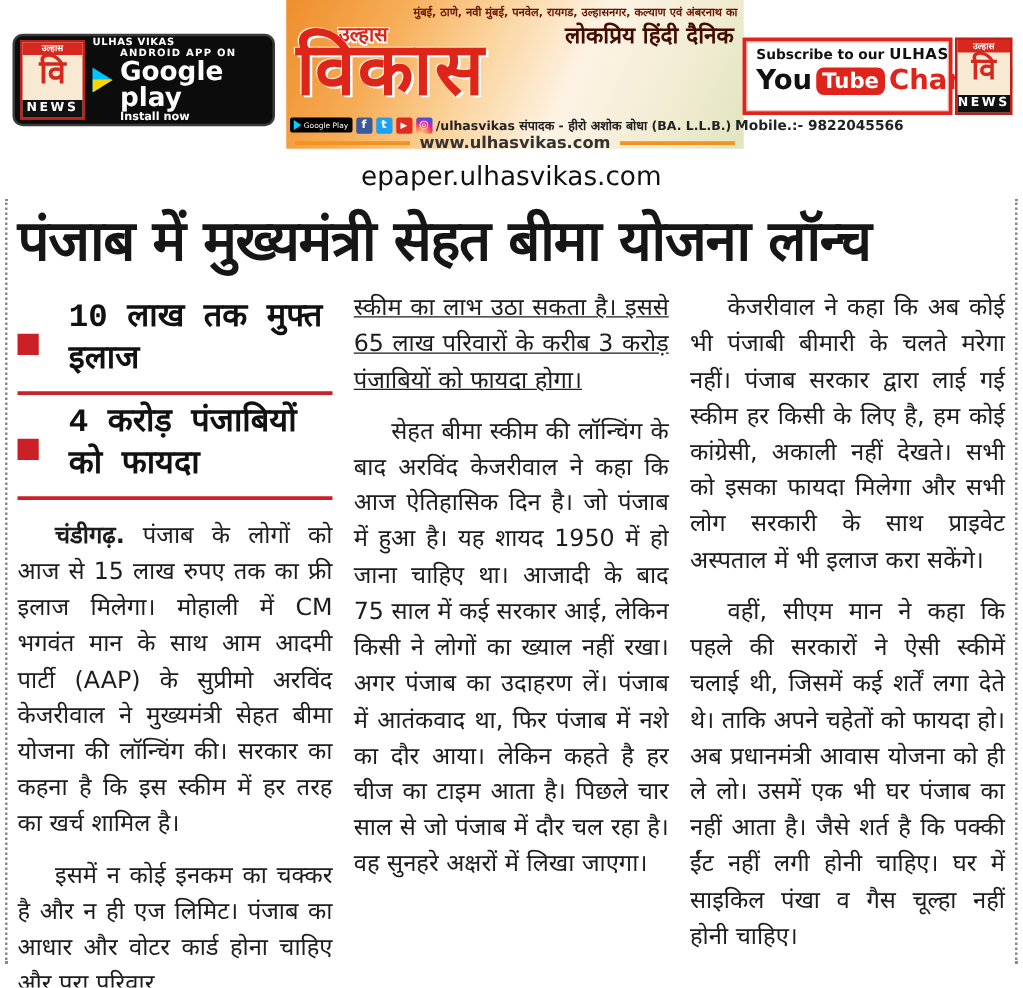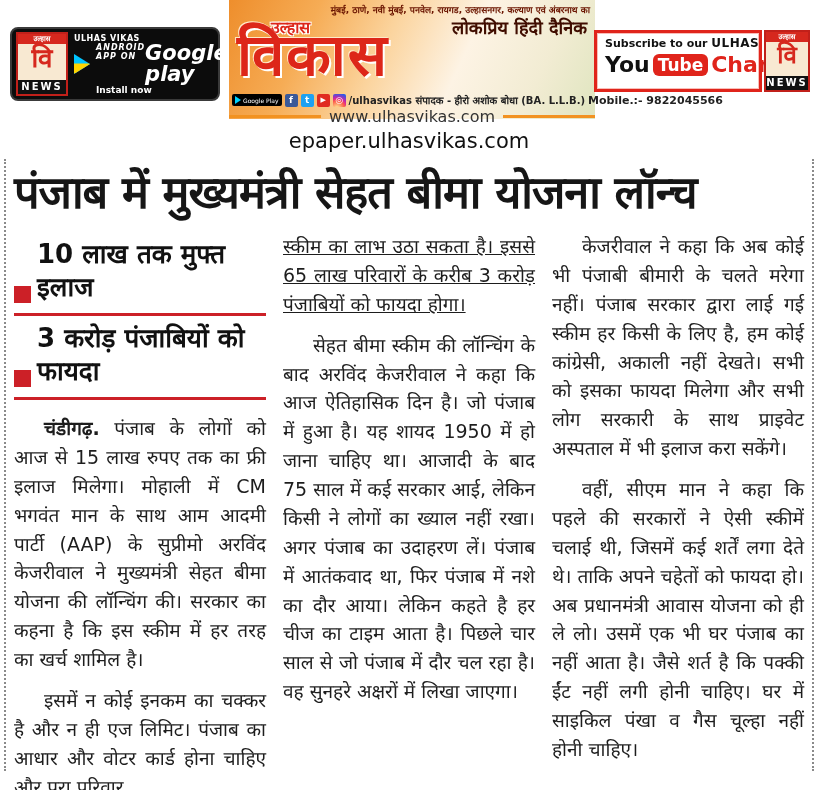--- a/index.html
+++ b/index.html
@@ -24,21 +24,21 @@
     text-align:center; letter-spacing:2px; line-height:14px; }
   .gp-right { display:flex; flex-direction:column; color:#fff; flex:1; }
   .gp-brand { font-size:8px; font-weight:bold; letter-spacing:.5px; }
   .gp-row { display:flex; align-items:center; gap:6px; }
   .gp-tri { width:0; height:0; border-left:16px solid #2bb673; border-top:10px solid transparent;
     border-bottom:10px solid transparent; filter:hue-rotate(0);
     border-left-color:#00c4ff; position:relative; }
   .gp-tri:after{ content:""; position:absolute; left:-16px; top:-10px; width:0; height:0;
     border-left:16px solid #ffd400; border-top:10px solid transparent;
     border-bottom:10px solid transparent; clip-path:polygon(0 50%,100% 50%,100% 100%,0 100%); }
-  .gp-texts { display:flex; flex-direction:row;font-style:italic; }
+  .gp-texts { display:flex; flex-direction:column; }
   .gp-andr { font-size:8px; letter-spacing:1px; font-weight:bold; }
   .gp-play { font-size:21px; font-weight:bold; line-height:1; }
   .gp-install { font-size:9px; font-weight:bold; margin-left:22px; }
 
   
   .masthead { position:absolute; left:229px; top:0; width:366px; height:119px;
     background:linear-gradient(115deg,#ee8e2c 0%,#f6ac55 22%,#fbd49e 42%,#fdf3e4 62%,#f2ecd3 82%,#dfe5bf 100%); }
   .tagline1 { position:absolute; top:3px; right:5px; font-size:9px; font-weight:bold;
     color:#6b1500; }
   .tagline2 { position:absolute; top:15px; right:8px; font-size:18px; font-weight:900;
@@ -58,21 +58,21 @@
     display:flex; align-items:center; justify-content:center; flex:none; }
   .soc-fb { background:#3b5998; }
   .soc-tw { background:#1da1f2; }
   .soc-yt { background:#e02b20; font-size:7px; }
   .soc-ig { background:radial-gradient(circle at 30% 110%,#fdf497 0%,#fd5949 45%,#d6249f 60%,#285aeb 90%); }
   .editor-line { font-size:10px; font-weight:bold; color:#222; white-space:nowrap; }
   .mobile-line { font-size:11px; font-weight:bold; color:#222; margin-left:auto; white-space:nowrap; }
   .mast-site { position:absolute; left:0; right:0; top:107px; display:flex; align-items:center;
     justify-content:center; gap:8px; }
   .site-rule { height:3px; width:92px; background:#f29221; }
-  .site-text { font-size:16px; font-weight:normal; color:#333; }
+  .site-text { font-size:13px; font-weight:bold; color:#333; }
 
   
   .badge-right { position:absolute; right:8px; top:30px; display:flex; align-items:stretch; }
   .sub-box { background:#fff; border:3px solid #e0241b; box-shadow:0 0 0 1px #f9bdb8 inset;
     padding:3px 8px 4px; width:168px; }
   .sub-line1 { font-size:11px; font-weight:bold; color:#111; white-space:nowrap; }
   .sub-brand { font-size:12px; font-weight:900; letter-spacing:.5px; }
   .sub-line2 { display:flex; align-items:center; gap:3px; margin-top:2px; }
   .yt-you { font-size:22px; font-weight:900; color:#111; }
   .yt-tube { background:#e0241b; color:#fff; font-size:17px; font-weight:900;
@@ -86,21 +86,21 @@
   .meta div { font-size:21px; color:#111; }
 
   
   .article { position:relative; margin:4px 4px 0; height:612px;
     border-left:2px dotted #8a8a8a; border-right:2px dotted #8a8a8a;
     padding:4px 8px 14px; }
   .headline { font-size:45px; font-weight:900; color:#161616; letter-spacing:-1px;
     white-space:nowrap; line-height:1.35; }
   .cols { display:flex; gap:17px; margin-top:8px; }
   .col { flex:1; min-width:0; }
-  .hl-item { display:flex; gap:6px; align-items:flex-end; margin-top:6px; }
+  .hl-item { display:flex; gap:24px; align-items:center; margin-top:6px;font-family:Liberation Mono, monospace; }
   .hl-bullet { width:17px; height:17px; background:#cc2027; flex:none; margin-top:9px; }
   .hl-text { font-size:26px; font-weight:900; color:#111; line-height:1.25; }
   .hl-rule { border:none; border-top:3px solid #cc2027; margin:10px 0 2px; }
   .body-p { font-size:19px; line-height:1.52; color:#1d1d1d; text-align:justify;
     text-indent:30px; }
   .body-p.noindent { text-indent:0;text-decoration:underline; }
   .body-p + .body-p { margin-top:12px; }
   .dateline { font-weight:900; }
   .col1-body { margin-top:14px; }
 </style>
@@ -185,21 +185,21 @@
     <div class="cols">
 
       <div class="col">
         <div class="hl-item">
           <div class="hl-bullet"></div>
           <div class="hl-text">10 लाख तक मुफ्त इलाज</div>
         </div>
         <hr class="hl-rule">
         <div class="hl-item">
           <div class="hl-bullet"></div>
-          <div class="hl-text">3 करोड़ पंजाबियों को फायदा</div>
+          <div class="hl-text">4 करोड़ पंजाबियों को फायदा</div>
         </div>
         <hr class="hl-rule">
         <div class="col1-body">
           <p class="body-p"><span class="dateline">चंडीगढ़.</span> <span>पंजाब के लोगों को आज से 15 लाख रुपए तक का फ्री इलाज मिलेगा। मोहाली में CM भगवंत मान के साथ आम आदमी पार्टी (AAP) के सुप्रीमो अरविंद केजरीवाल ने मुख्यमंत्री सेहत बीमा योजना की लॉन्चिंग की। सरकार का कहना है कि इस स्कीम में हर तरह का खर्च शामिल है।</span></p>
           <p class="body-p">इसमें न कोई इनकम का चक्कर है और न ही एज लिमिट। पंजाब का आधार और वोटर कार्ड होना चाहिए और पूरा परिवार</p>
         </div>
       </div>
 
       <div class="col">
         <p class="body-p noindent">स्कीम का लाभ उठा सकता है। इससे 65 लाख परिवारों के करीब 3 करोड़ पंजाबियों को फायदा होगा।</p>

